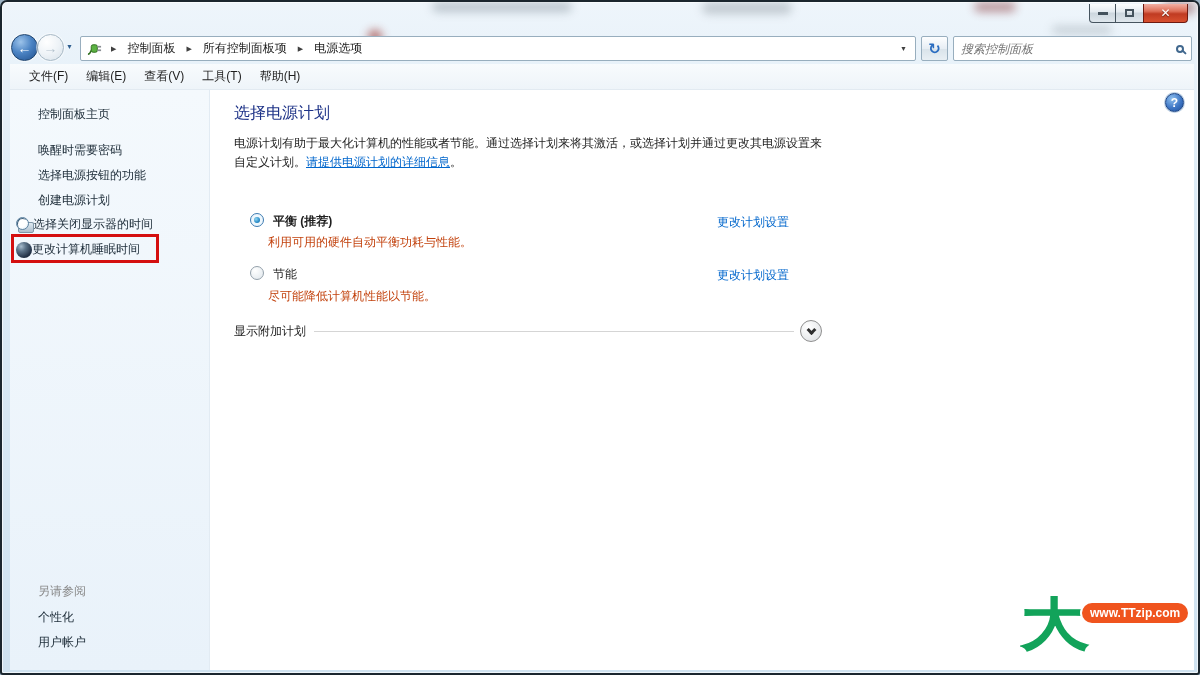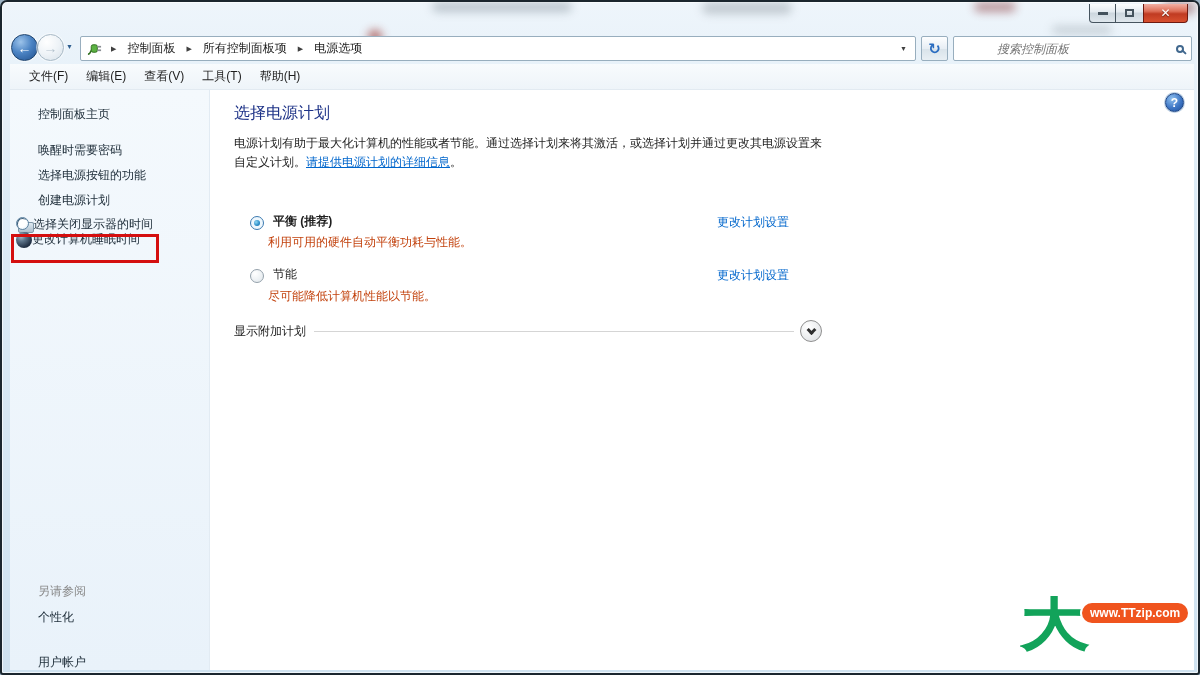--- a/index.html
+++ b/index.html
@@ -71,21 +71,21 @@
     display:flex; align-items:center; justify-content:center;
     color:#2a6cc0; font-size:15px; font-weight:bold;
   }
   .searchbox {
     position:absolute; left:951px; top:34px; width:239px; height:25px;
     background:#fff; border:1px solid #98aebe; border-radius:2px;
     display:flex; align-items:center; padding:0 7px;
   }
   .searchbox input {
     flex:1; border:none; outline:none; font-style:italic; color:#7a7a7a;
-    font-size:12px; font-family:inherit; background:transparent;margin-left:36px;
+    font-size:12px; font-family:inherit; background:transparent;
   }
   .mag { position:relative; width:8px; height:8px; border:2px solid #41688e; border-radius:50%; margin-left:4px; }
   .mag::after { content:""; position:absolute; width:6px; height:2px; background:#41688e; transform:rotate(45deg); right:-5px; bottom:-2px; border-radius:1px; }
 
   
   .menubar {
     position:absolute; left:8px; top:62px; width:1184px; height:26px;
     background:linear-gradient(180deg,#f8fbfd,#eef4f9); border-bottom:1px solid #e2eaf1;
     display:flex; align-items:center; padding-left:10px;
   }
@@ -98,24 +98,24 @@
     position:absolute; left:0; top:0; width:200px; height:100%;
     background:linear-gradient(180deg,#f4f9fd,#e9f2fa); border-right:1px solid #e2ebf3;
   }
   .side-item { position:absolute; left:28px; color:#21303c; cursor:pointer; white-space:nowrap; }
   .side-item.iconed { left:6px; display:flex; align-items:center; }
   .y-home { top:16px; }
   .y-t1 { top:52px; }
   .y-t2 { top:77px; }
   .y-t3 { top:102px; }
   .y-t4 { top:126px; }
-  .y-t5 { top:141px; }
+  .y-t5 { top:151px; }
   .y-seealso { top:493px; color:#8a8a8a; cursor:default; }
   .y-sa1 { top:519px; }
-  .y-sa2 { top:564px; }
+  .y-sa2 { top:544px; }
 
   .icon-clock { position:relative; width:17px; height:16px; flex:0 0 auto; }
   .icon-clock::before { content:""; position:absolute; left:2px; bottom:0; width:14px; height:9px; background:linear-gradient(180deg,#dfeaf2,#aebfcc); border:1px solid #7f97a8; border-radius:2px; }
   .icon-clock::after {
     content:""; position:absolute; left:0; top:0; width:11px; height:11px; border-radius:50%;
     background:radial-gradient(circle at 35% 30%, #ffffff 55%, #cfe4f2); border:1px solid #5d82a0;
     box-shadow:inset 3px 1px 0 -2px #3a5d7a, inset 0 4px 0 -3px #3a5d7a;
   }
   .icon-sleep { width:16px; height:16px; border-radius:50%; flex:0 0 auto;
     background:radial-gradient(circle at 32% 28%, #a7bccd 0%, #5d7489 30%, #233246 70%, #101c2b 100%); }
@@ -137,21 +137,21 @@
 
   .group-row { position:absolute; left:224px; top:95px; width:578px; display:flex; align-items:center; }
   .group-label { white-space:nowrap; padding-right:8px; color:#1e1e1e; }
   .rule { flex:1; border-top:1px solid #d5d5d5; }
 
   .radio { width:14px; height:14px; border-radius:50%; border:1px solid #94a1ab; background:radial-gradient(circle at 35% 30%, #ffffff, #dfe6eb); flex:0 0 auto; }
   .radio.selected { border-color:#3c7ab0; background:#eef7fd; position:relative; }
   .radio.selected::after { content:""; position:absolute; inset:3px; border-radius:50%;
     background:radial-gradient(circle at 35% 35%, #8ed6f2 0%, #2a8cc8 60%, #116ca6 100%); }
 
-  .plan-row { position:absolute; left:240px; display:flex; align-items:flex-end; gap:9px; }
+  .plan-row { position:absolute; left:240px; display:flex; align-items:flex-start; gap:9px; }
   .p1 { top:123px; } .p2 { top:176px; }
   .plan-name { color:#1e1e1e; }
   .plan-name.b { font-weight:bold; }
   .plan-desc { position:absolute; left:258px; color:#c2410c; }
   .d1 { top:144px; } .d2 { top:198px; }
   .plan-link { position:absolute; left:707px; }
   .l1 { top:124px; } .l2 { top:177px; }
 
   .additional-row { position:absolute; left:224px; top:230px; width:588px; display:flex; align-items:center; }
   .chevron-btn {

